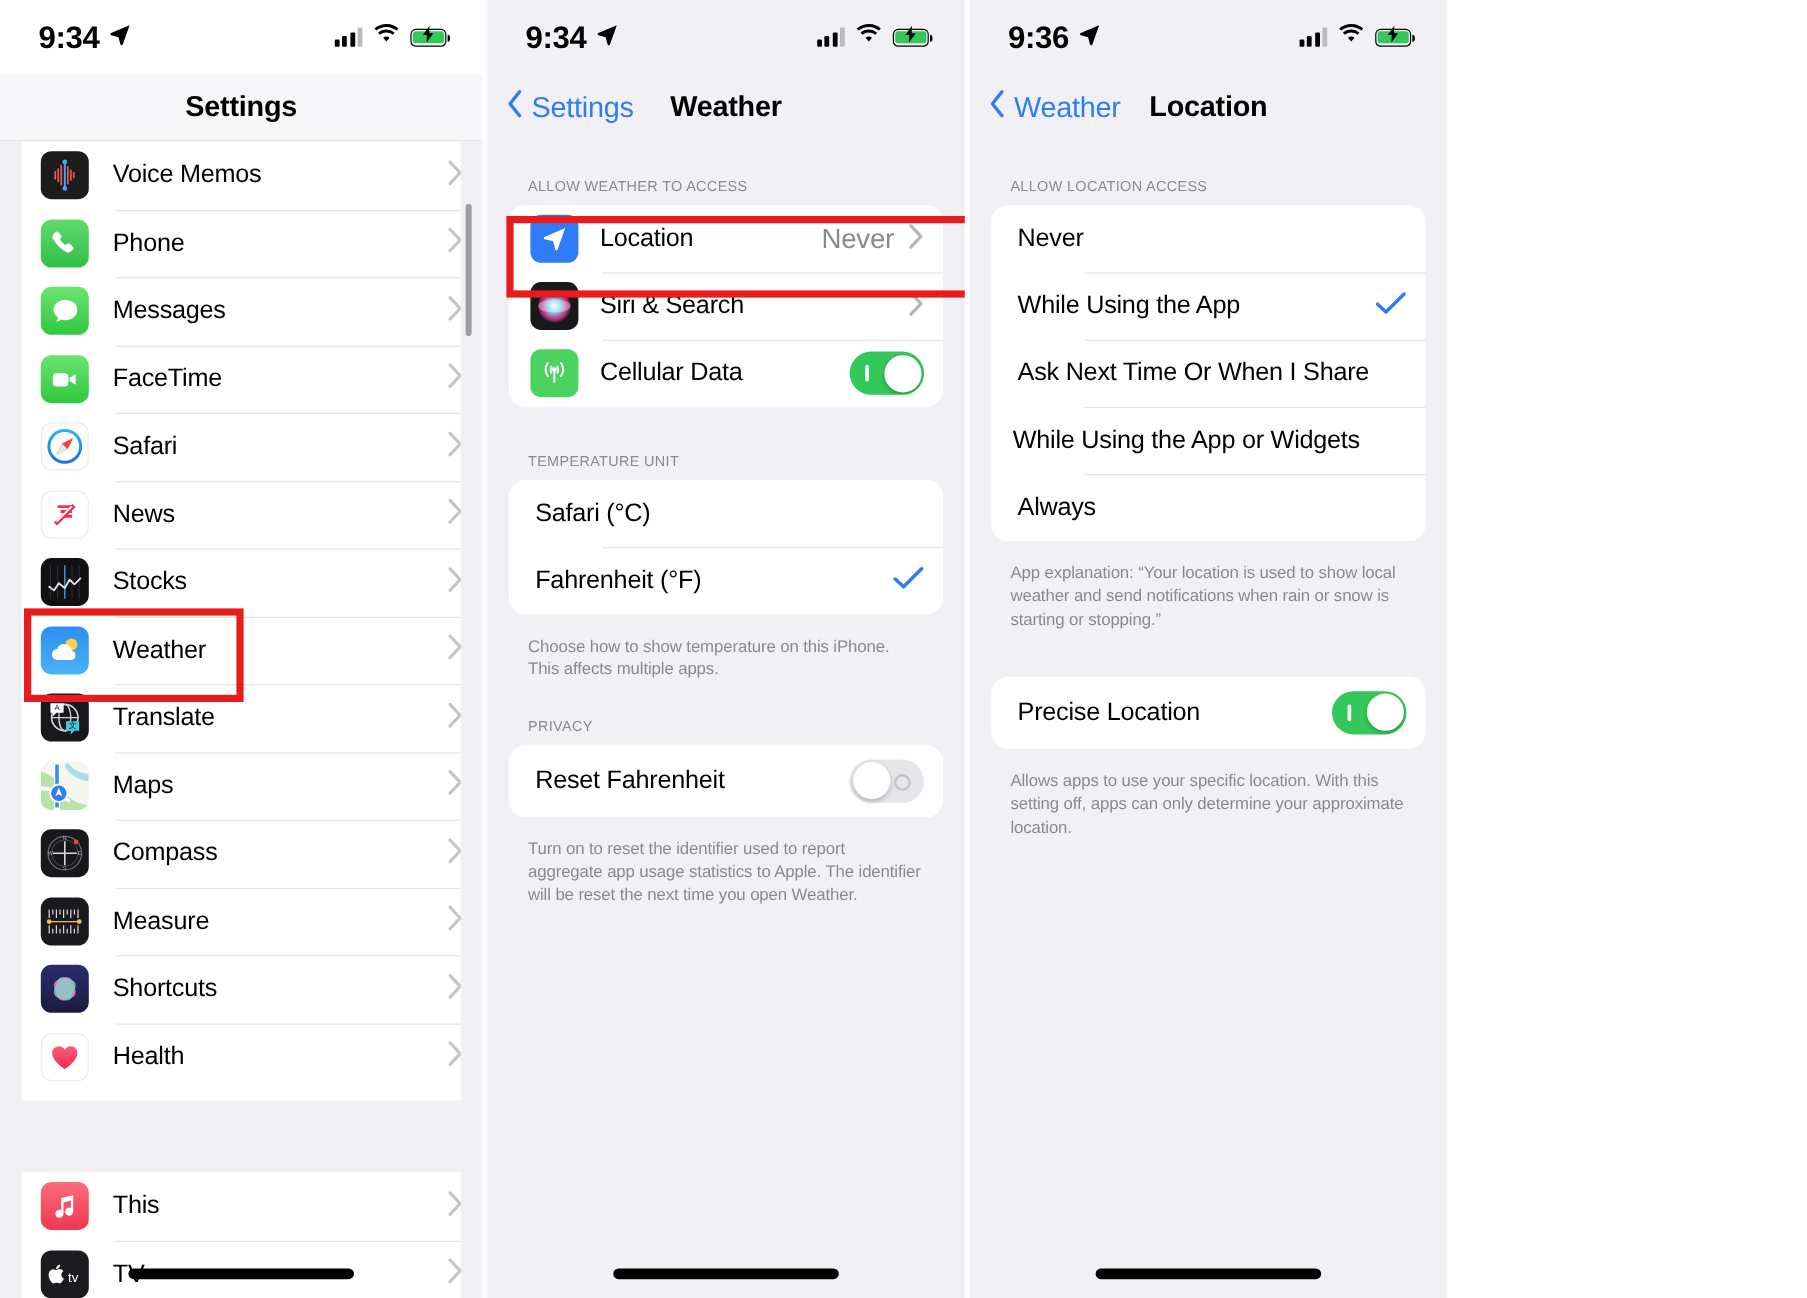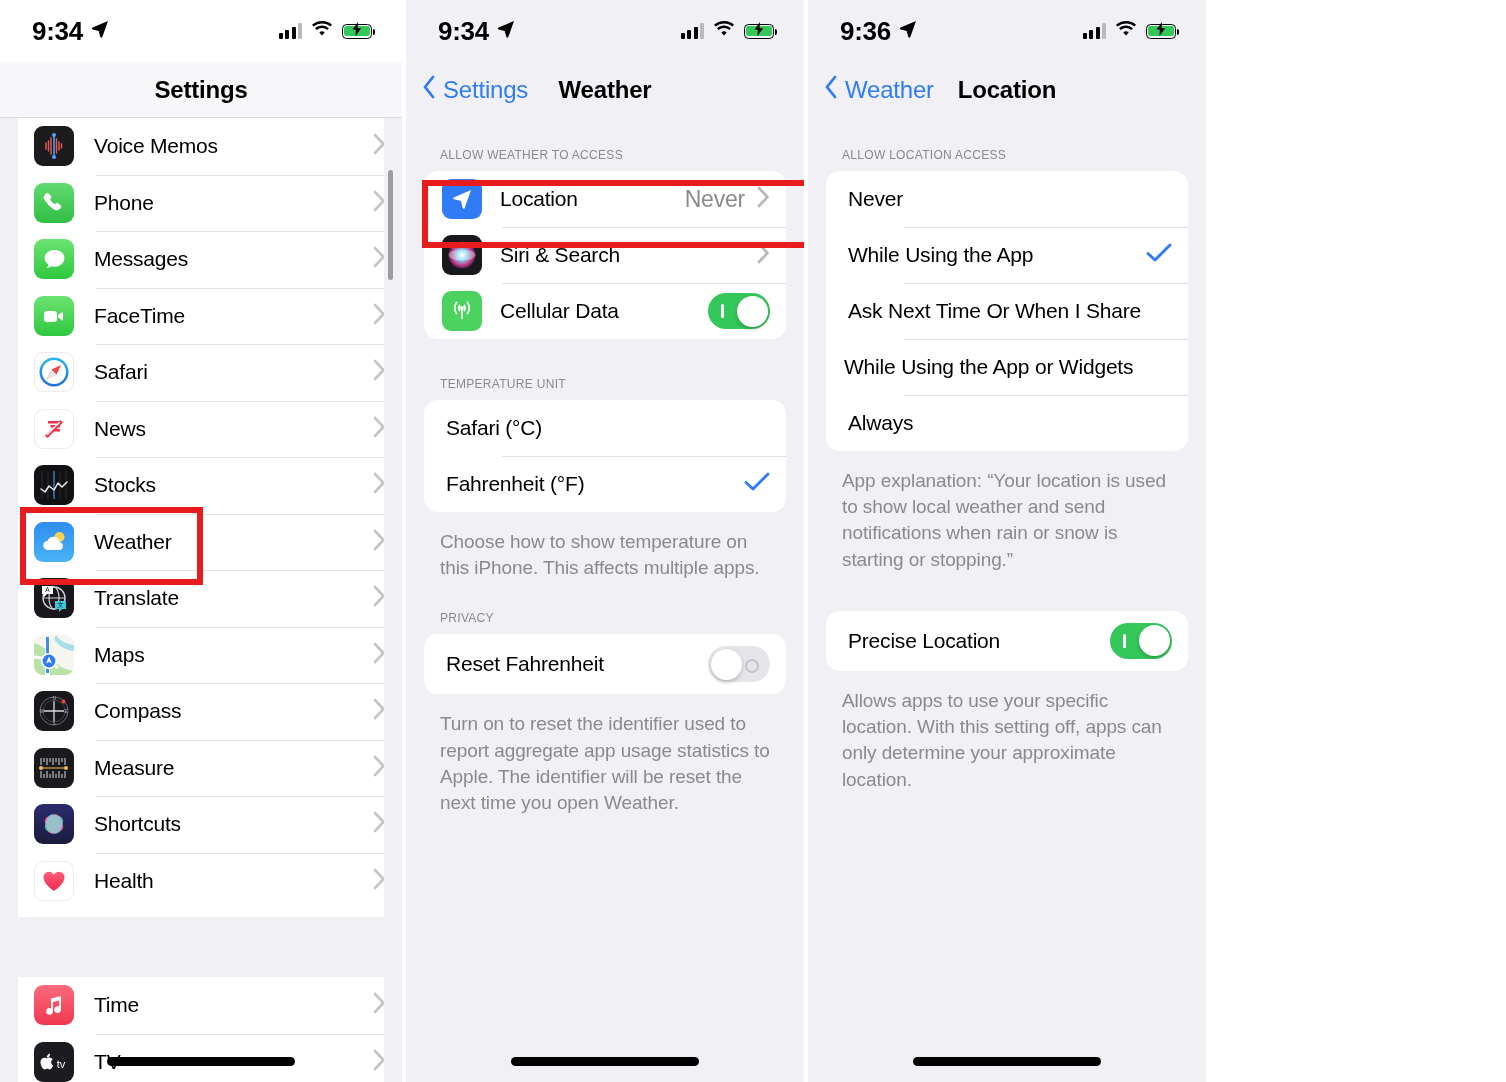--- a/index.html
+++ b/index.html
@@ -98,21 +98,21 @@
   .row-value { font-size: 23px; color:#8a8a8e; margin-right: 12px; letter-spacing:-0.2px;}
   .chev { flex:0 0 auto; }
   .check { flex:0 0 auto; margin-left:auto; }
 
   
   .sec-hdr {
     font-size: 12px; color:#8a8a8e; letter-spacing: 0.3px;
     padding: 0 0 9px 16px; text-transform: uppercase;
   }
   .sec-foot {
-    font-size: 19px; color:#8a8a8e; line-height:1.38;
+    font-size: 14px; color:#8a8a8e; line-height:1.38;
     padding: 9px 16px 0 16px; letter-spacing:-0.1px;
   }
 
   
   .toggle {
     width: 62px; height: 36px; border-radius: 18px;
     position:relative; flex:0 0 auto; margin-left:auto;
   }
   .toggle.on { background:#34c759; }
   .toggle.off { background:#e5e5ea; }
@@ -458,21 +458,21 @@
 
       <div style="height:60px;background:#f1f1f5;"></div>
 
       <div class="group">
         <div class="row">
           <span class="app-ico" style="background:linear-gradient(#fb6a7c,#f0384f);">
             <svg width="24" height="24" viewBox="0 0 24 24">
                 <path d="M19 3 9 5.4v10a3.4 3.4 0 1 0 1.9 3V9l6.2-1.5v6.1a3.4 3.4 0 1 0 1.9 3z" fill="#fff"></path>
               </svg>
           </span>
-          <span class="row-label">Time</span>
+          <span class="row-label">This</span>
           <span class="chev"><svg width="13" height="22" viewBox="0 0 13 22">
                 <path d="M2 2l8.5 9L2 20" fill="none" stroke="#c5c5c9" stroke-width="2.6" stroke-linecap="round" stroke-linejoin="round"></path>
               </svg></span>
         </div>
         <div class="row">
           <span class="app-ico" style="background:#1c1c20;">
             <svg width="36" height="36" viewBox="0 0 36 36">
               <path d="M13.2 12.4c.55-.7.93-1.65.83-2.6-.8.04-1.78.54-2.35 1.23-.5.6-.96 1.58-.84 2.5.9.07 1.8-.45 2.36-1.13z" fill="#fff"></path>
               <path d="M14 13.6c-1.3-.08-2.4.74-3 .74-.63 0-1.57-.7-2.58-.68-1.33.02-2.55.77-3.23 1.96-1.38 2.4-.35 5.95 1 7.9.65.95 1.43 2.02 2.45 1.98.98-.04 1.35-.63 2.54-.63s1.52.63 2.56.61c1.06-.02 1.73-.97 2.38-1.92.75-1.1 1.06-2.17 1.07-2.22-.02-.01-2.05-.79-2.07-3.12-.02-1.95 1.59-2.88 1.66-2.93-.91-1.34-2.32-1.49-2.81-1.52z" fill="#fff"></path>
               <text x="25" y="24" font-size="11" fill="#fff" font-family="sans-serif" font-weight="500" text-anchor="middle">tv</text>

